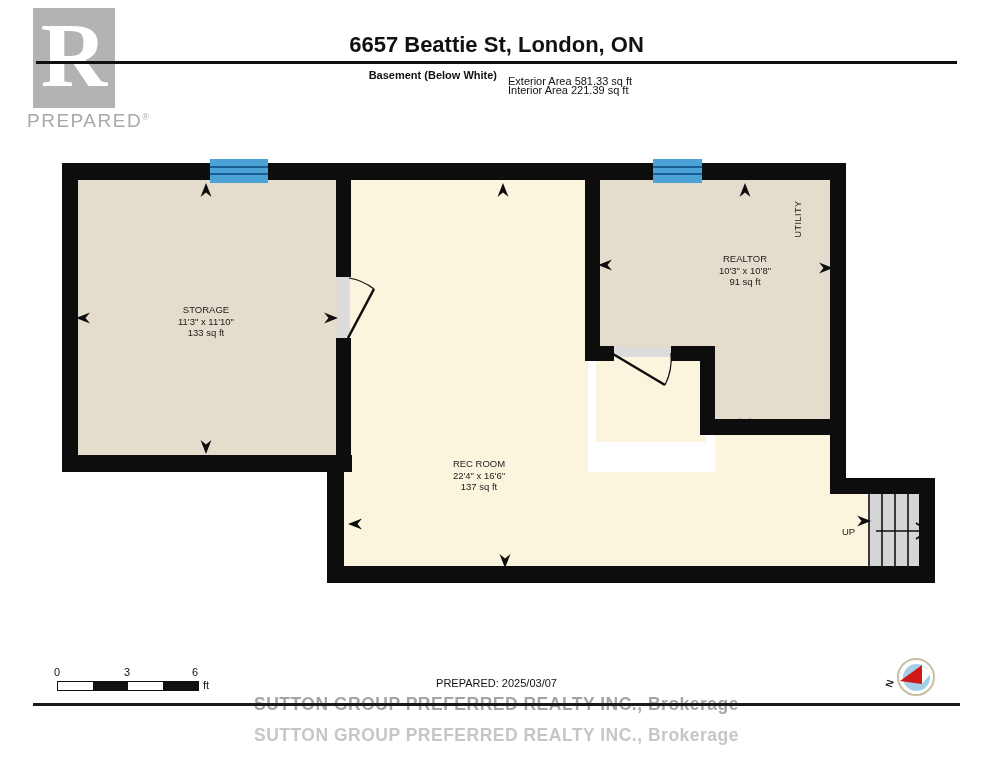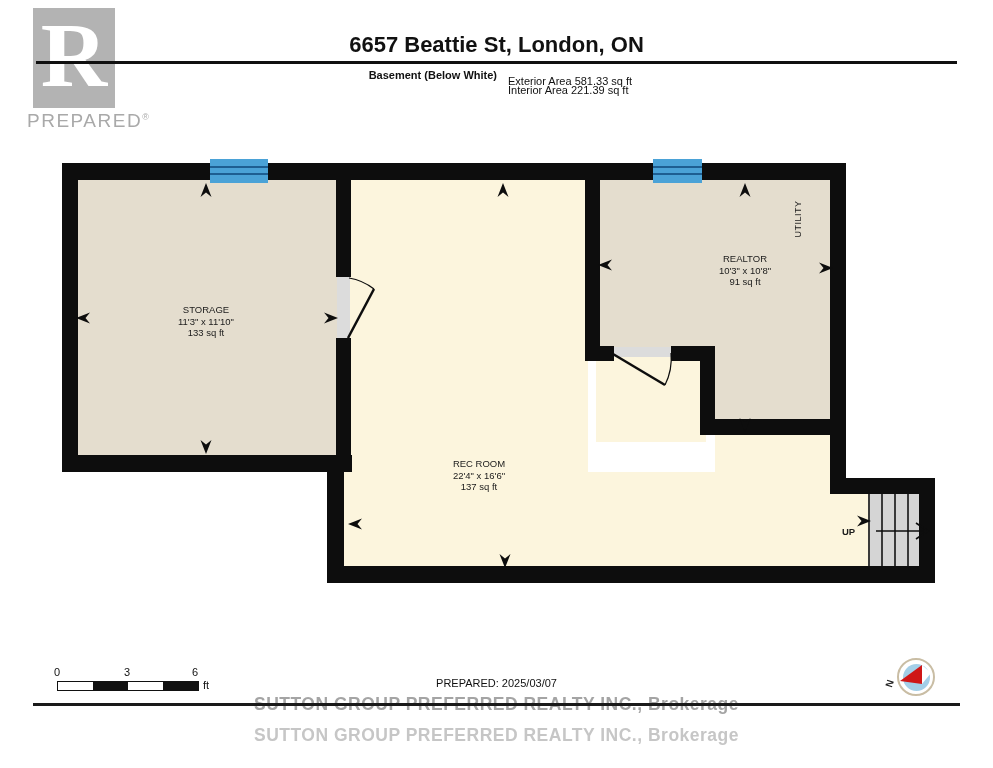--- a/index.html
+++ b/index.html
@@ -27,21 +27,21 @@
   .wall { position:absolute; background:#0d0d0d; }
   .window { position:absolute; background:#4aa2d7; }
   .window .pane { position:absolute; left:0; width:100%; height:2px; background:#1d5e92; }
   .sill { position:absolute; background:#dcdcdc; }
   .stairs { position:absolute; background:#d5d5d5; border-left:2px solid #3a3a3a; }
   .tread { position:absolute; top:0; width:2px; height:100%; background:#3a3a3a; }
 
   .room-label { position:absolute; width:160px; text-align:center; font-size:9.5px; line-height:11.5px; color:#1a1a1a; }
   .utility-label { position:absolute; left:758px; top:214px; font-size:9px; letter-spacing:0.5px;
                    color:#1a1a1a; transform:rotate(-90deg); transform-origin:center; width:80px; text-align:center; }
-  .up-label { position:absolute; left:842px; top:526px; font-size:9.5px; color:#1a1a1a;font-weight:bold; }
+  .up-label { position:absolute; left:842px; top:526px; font-size:9.5px; color:#1a1a1a; }
 
   .overlay { position:absolute; left:0; top:0; }
 
   
   .compass-ring { left:897px; top:658px; width:38px; height:38px; border-radius:50%;
                   background:#ffffff; border:2px solid #c9bda4; box-sizing:border-box; }
   .compass-face { left:903px; top:664px; width:27px; height:27px; border-radius:50%; background:#a3cfe8; }
   .north-label { left:886px; top:678px; font-size:10px; font-weight:bold; transform:rotate(-72deg); color:#222; }
 
   

